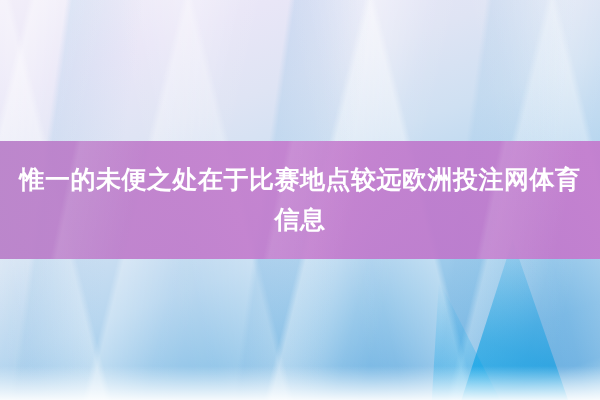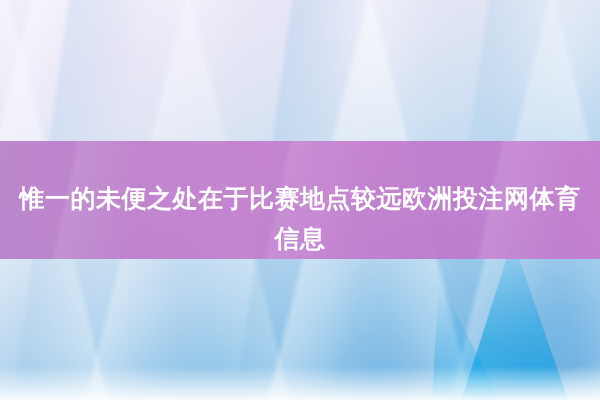--- a/index.html
+++ b/index.html
@@ -121,21 +121,21 @@
     right: 0;
     top: 141px;
     height: 118px;
     background: linear-gradient(92deg,
         rgba(184,126,200,0.92) 0%,
         rgba(190,122,202,0.90) 24%,
         rgba(196,120,204,0.88) 48%,
         rgba(190,118,203,0.90) 72%,
         rgba(196,122,205,0.92) 100%);
     display: flex;
-    align-items: flex-end;
+    align-items: center;
     justify-content: center;
   }
 
   #caption-band .band-streaks {
     position: absolute;
     inset: 0;
     background:
       linear-gradient(102deg, rgba(255,255,255,0.00) 0%, rgba(255,255,255,0.00) 12%,
         rgba(255,255,255,0.10) 13%, rgba(255,255,255,0.00) 24%,
         rgba(255,255,255,0.00) 46%,

